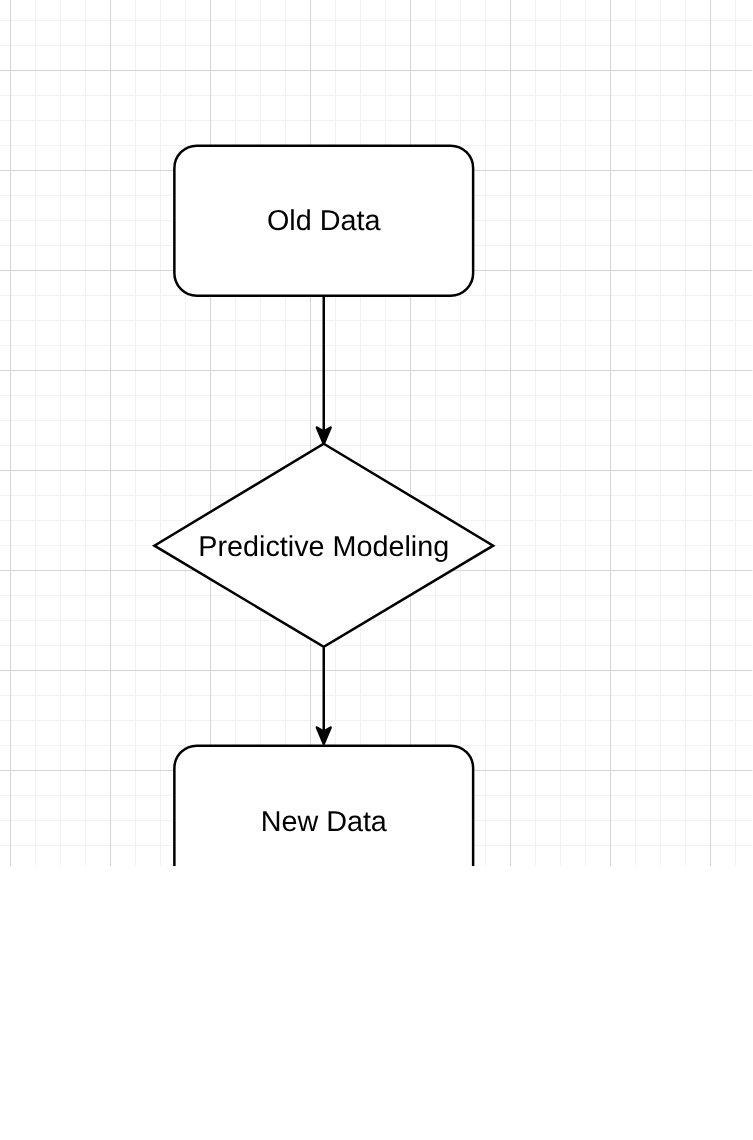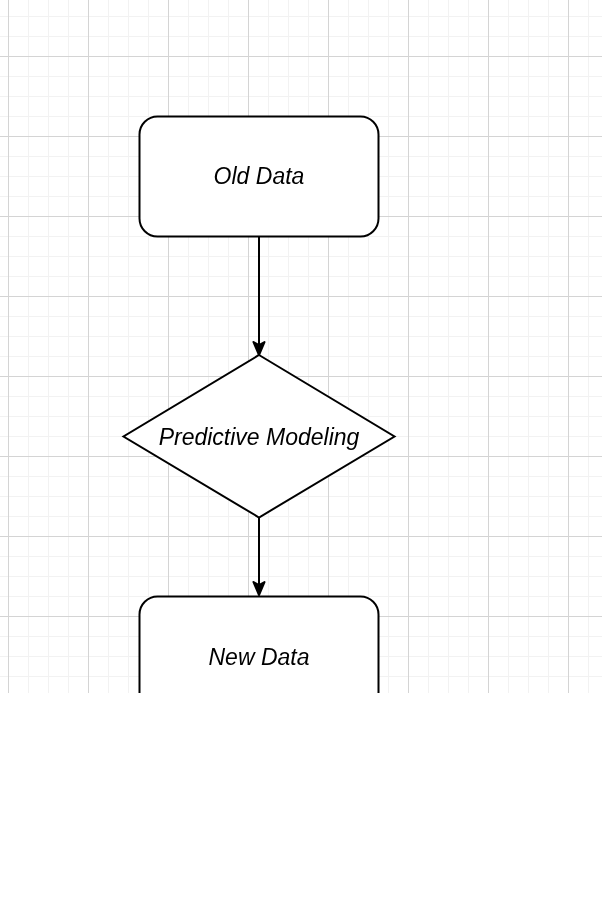--- a/index.html
+++ b/index.html
@@ -16,21 +16,20 @@
     height: 693px;
     overflow: hidden;
     background-color: #ffffff;
     background-image:
       linear-gradient(to right, #d4d4d4 1px, transparent 1px),
       linear-gradient(to bottom, #d4d4d4 1px, transparent 1px),
       linear-gradient(to right, #f2f2f2 1px, transparent 1px),
       linear-gradient(to bottom, #f2f2f2 1px, transparent 1px);
     background-size: 80px 80px, 80px 80px, 20px 20px, 20px 20px;
     background-position: 8px 0, 0 56px, 8px 0, 0 16px;
-    font-style: italic;
   }
 
   .diagram-svg {
     position: absolute;
     left: 0;
     top: 0;
   }
 
   .node-shape {
     fill: #ffffff;

